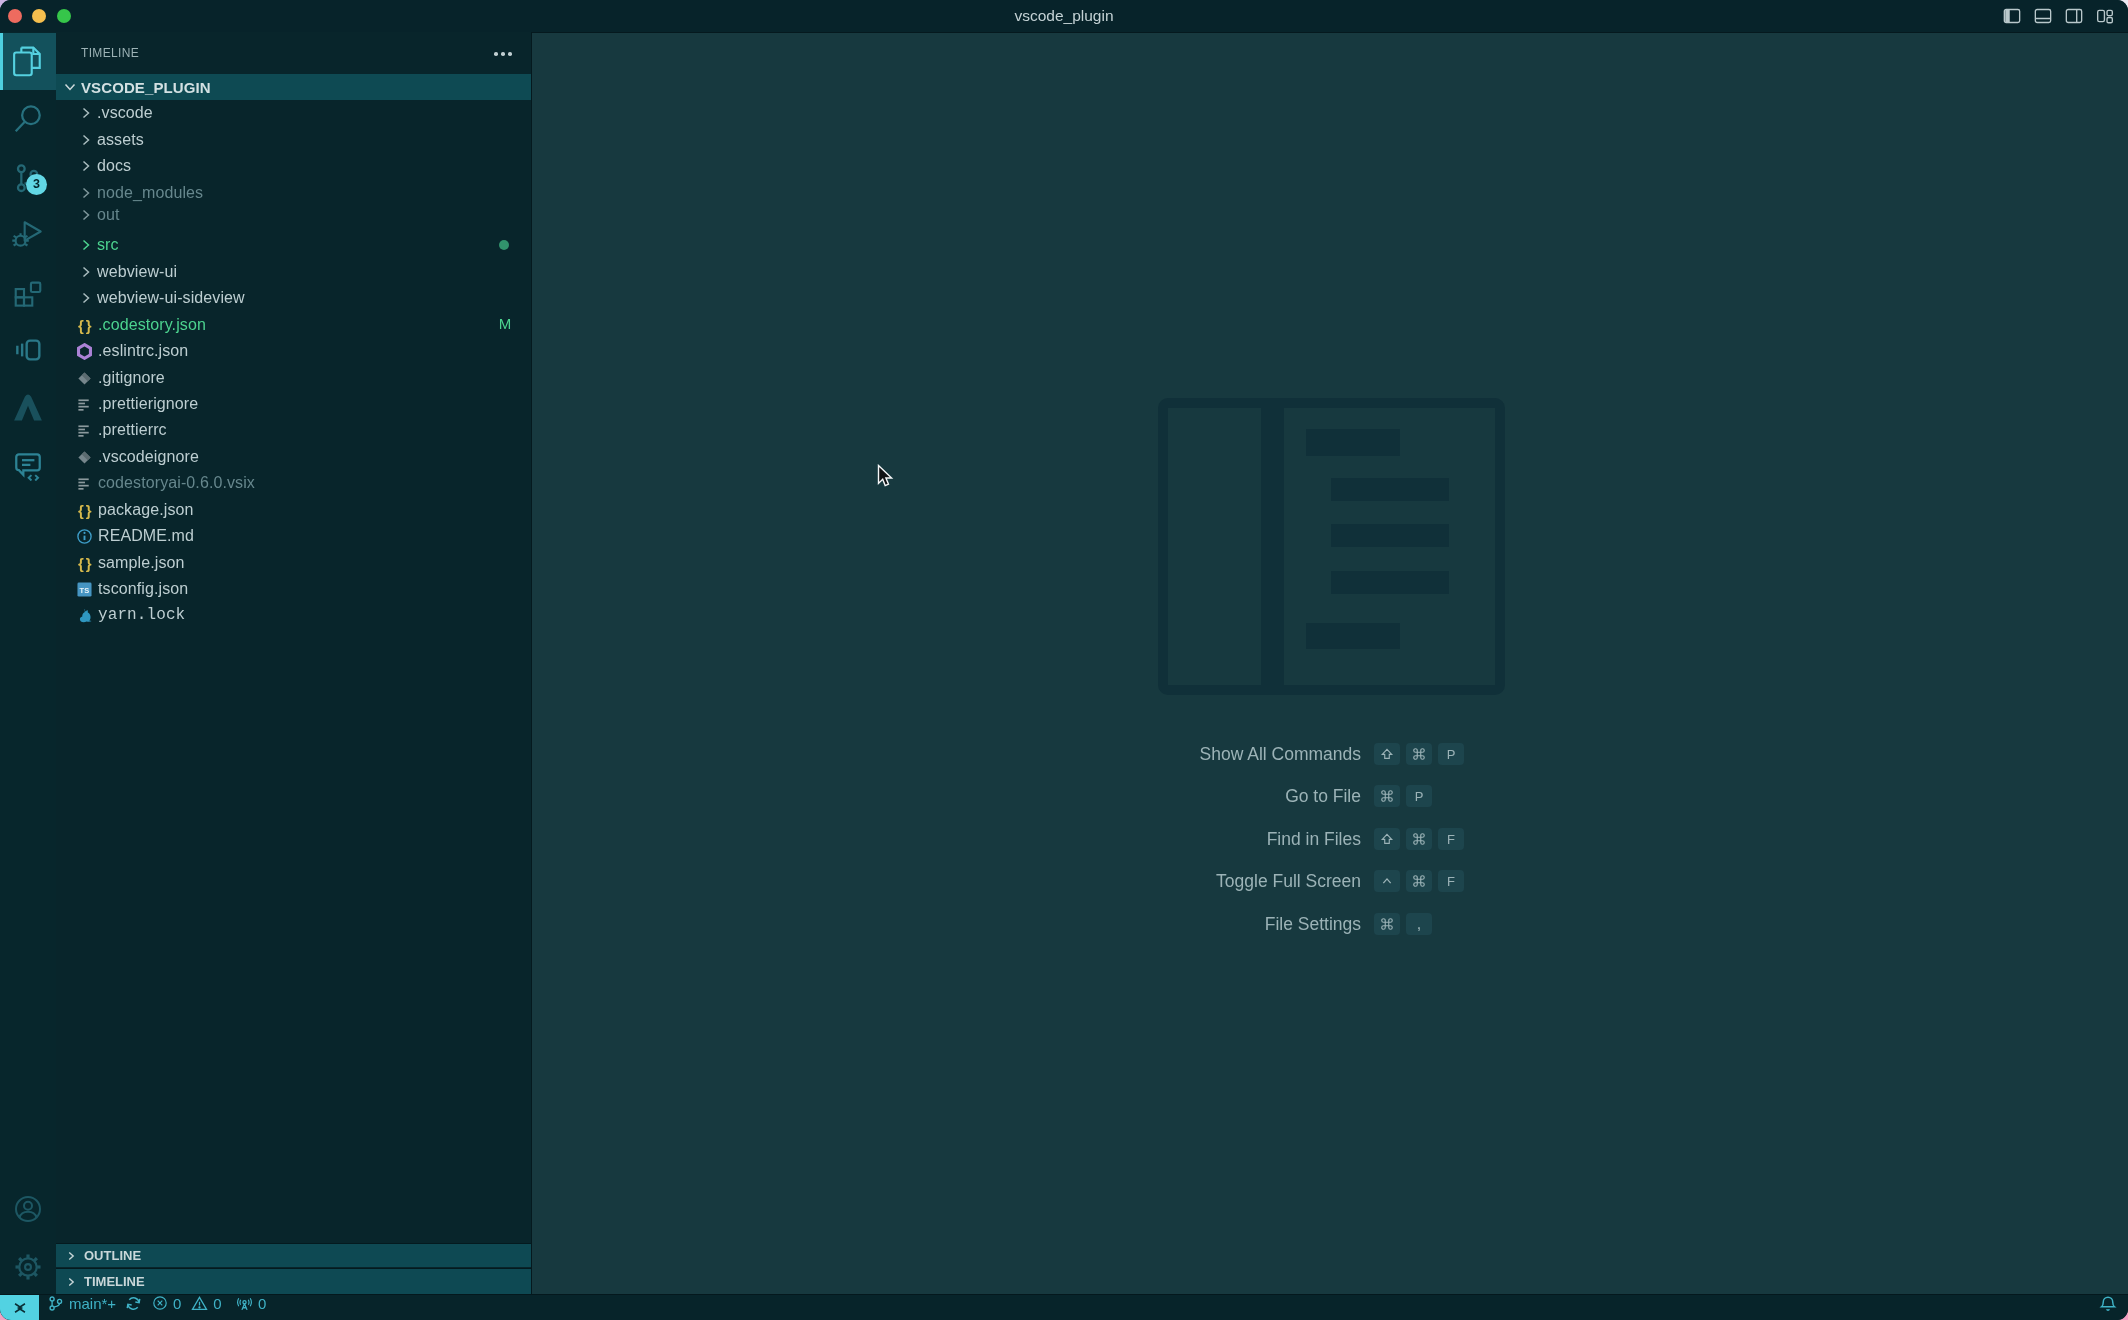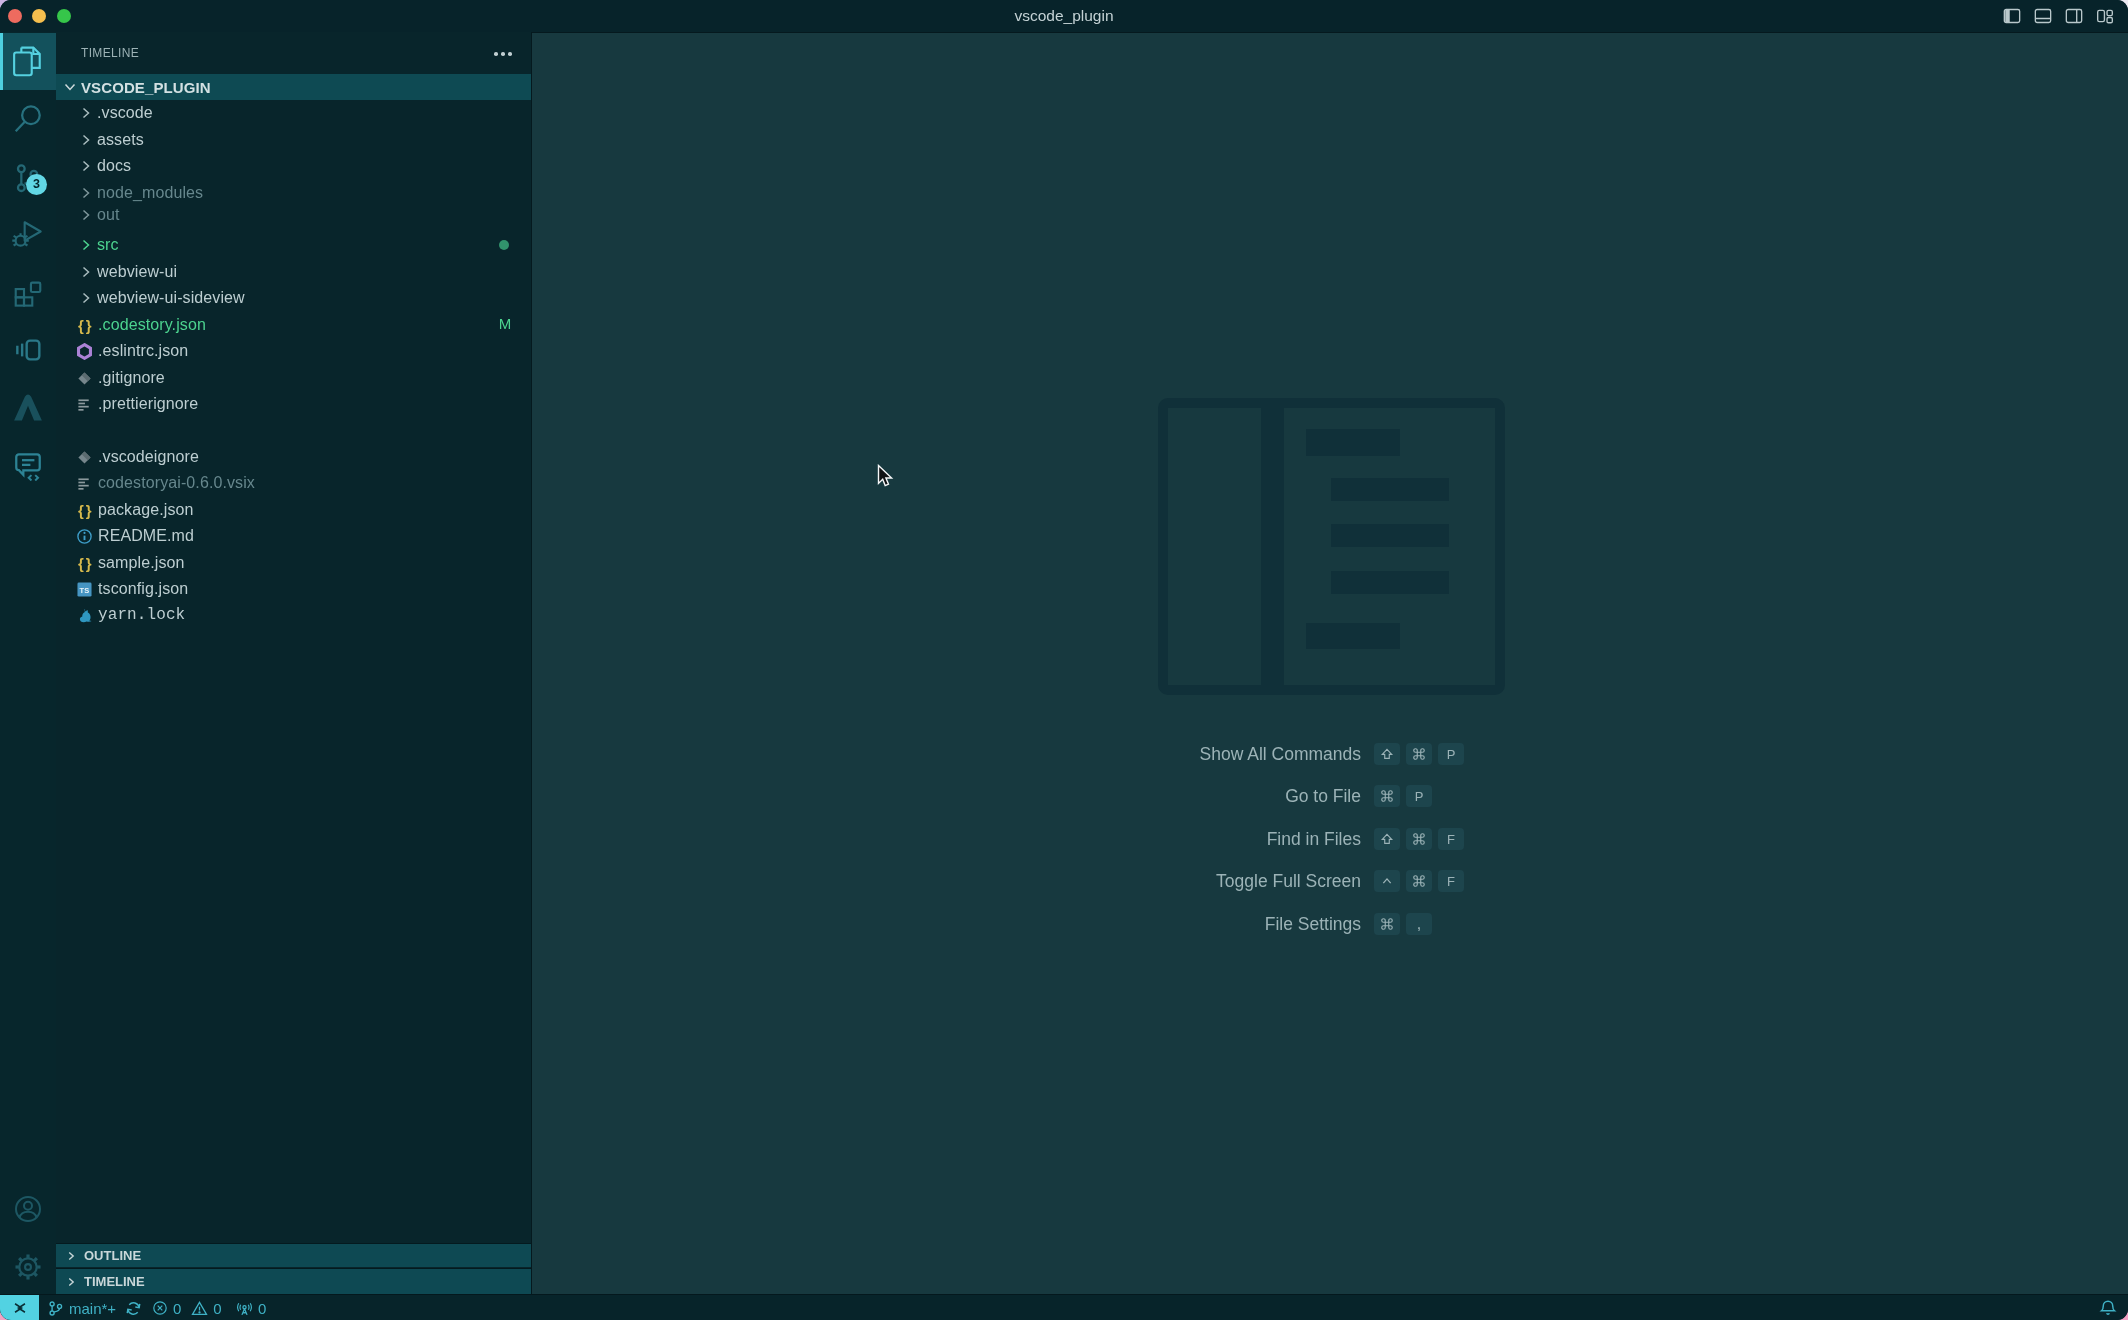--- a/index.html
+++ b/index.html
@@ -55,21 +55,21 @@
   .wm .vdiv { position:absolute; left:103px; top:8px; width:23px; height:281px; background:#103039; }
   .wm .bar { position:absolute; background:#103039; }
   .krow { position:absolute; left:0; width:100%; height:24px; white-space:nowrap; }
   .klabel { position:absolute; top:0; line-height:24px; color:#9cb3b7; font-size:17.5px; }
   .kkeys { position:absolute; top:0; height:24px; display:flex; align-items:center; }
   .kcap { display:flex; align-items:center; justify-content:center; width:26px; height:22px; margin-right:6px; background:#1d454d; border-radius:4px; color:#9cb3b7; font-size:13px; }
 
   
   .statusbar { position:absolute; left:0; bottom:0; width:2128px; height:26px; background:#07242a; border-top:1px solid #04181d; color:#3fb2c6; font-size:15px; }
   .remote { position:absolute; left:0; top:0; width:39px; height:26px; background:#52d2e2; display:flex; align-items:center; justify-content:center; }
-  .sitem { position:absolute; top:0; height:26px; display:flex; align-items:center; gap:5px; }
+  .sitem { position:absolute; top:0; height:26px; display:flex; gap:5px; }
 
   .cursor { position:absolute; left:877px; top:464px; }
 </style>
 </head>
 <body>
 <div class="corner" style="left:0;top:0;width:40px;height:40px;background:radial-gradient(circle at 0 0,#cdb4e4 0 28px,#0c1419 29px);"></div>
 <div class="corner" style="left:0;bottom:0;width:44px;height:44px;background:radial-gradient(circle at 0 100%,#f2a2c3 0 32px,#0c1419 33px);"></div>
 <div class="corner" style="right:0;bottom:0;width:44px;height:44px;background:radial-gradient(circle at 100% 100%,#f2a2c3 0 30px,#0c1419 31px);"></div>
 <div class="corner" style="right:0;top:0;width:30px;height:30px;background:radial-gradient(circle at 100% 0,#ece9f2 0 20px,#0c1419 21px);"></div>
 <div class="window">
@@ -253,20 +253,28 @@
           </svg>
         </span>.gitignore</div>
     <div class="row fi" style="top:359px;"><span class="fic">
           <svg width="15" height="15" viewBox="0 0 16 16" fill="#8b999d">
             <rect x="1.5" y="2.6" width="11" height="1.8"></rect>
             <rect x="1.5" y="6" width="7" height="1.8"></rect>
             <rect x="1.5" y="9.4" width="11" height="1.8"></rect>
             <rect x="1.5" y="12.8" width="5.5" height="1.8"></rect>
           </svg>
         </span>.prettierignore</div>
+    <div class="row fi" style="top:385px;"><span class="fic">
+          <svg width="15" height="15" viewBox="0 0 16 16" fill="#8b999d">
+            <rect x="1.5" y="2.6" width="11" height="1.8"></rect>
+            <rect x="1.5" y="6" width="7" height="1.8"></rect>
+            <rect x="1.5" y="9.4" width="11" height="1.8"></rect>
+            <rect x="1.5" y="12.8" width="5.5" height="1.8"></rect>
+          </svg>
+        </span>.prettierrc</div>
     <div class="row fi" style="top:412px;"><span class="fic">
           <svg width="15" height="15" viewBox="0 0 16 16">
             <rect x="3.4" y="3.4" width="9.2" height="9.2" transform="rotate(45 8 8)" fill="#76868c"></rect>
             <path d="M8 1.6 L14.4 8 L11.4 11 L5 4.6 Z" fill="#5b6b70"></path>
           </svg>
         </span>.vscodeignore</div>
     <div class="row fi dim" style="top:438px;"><span class="fic">
           <svg width="15" height="15" viewBox="0 0 16 16" fill="#8b999d">
             <rect x="1.5" y="2.6" width="11" height="1.8"></rect>
             <rect x="1.5" y="6" width="7" height="1.8"></rect>

